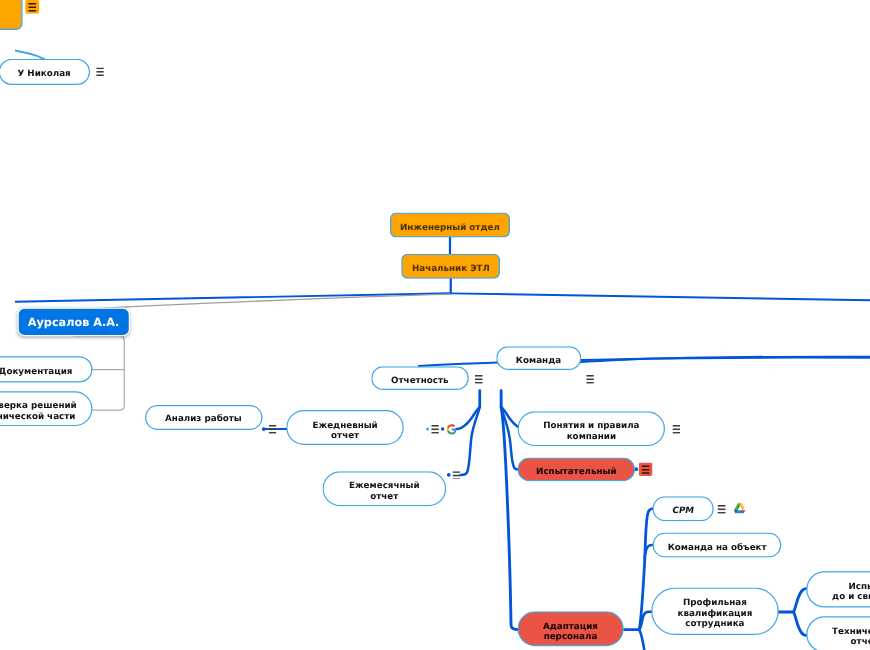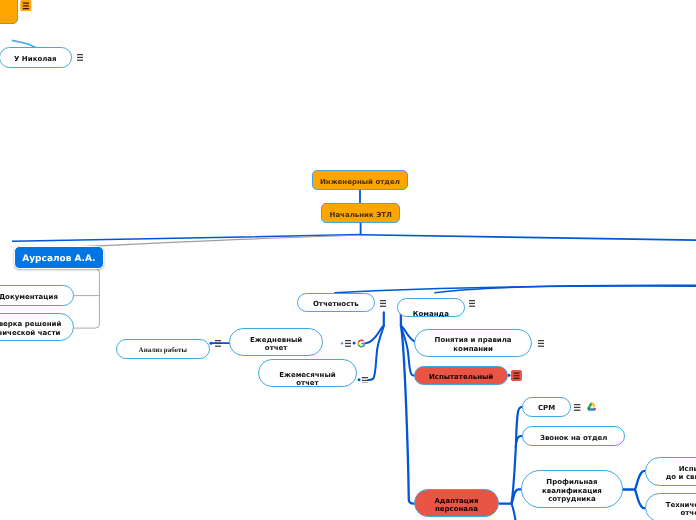--- a/index.html
+++ b/index.html
@@ -61,31 +61,31 @@
   <div id="nodes">
       <div class="node n-orange" style="left: -40px; top: -12px; width: 45.5px; height: 35.5px; font-size: 7px;"><span></span></div>
       <div class="node n-white" style="left: -13.5px; top: 46.9px; width: 72.6px; height: 20.5px; font-size: 7px;"><span>У Николая</span></div>
       <div class="node n-orange" style="left: 300.4px; top: 170.3px; width: 95.8px; height: 19.8px; font-size: 7px;"><span>Инженерный отдел</span></div>
       <div class="node n-orange" style="left: 308.8px; top: 203.2px; width: 79.4px; height: 19.8px; font-size: 7px; text-align: center;"><span>Начальник ЭТЛ</span></div>
       <div class="node n-blue" style="left: 2px; top: 246.4px; width: 89.6px; height: 22.9px; font-size: 9px;"><span>Аурсалов А.А.</span></div>
       <div class="node n-white" style="left: -29px; top: 285.2px; width: 90.8px; height: 20.6px; font-size: 7px;"><span>Документация</span></div>
       <div class="node n-white" style="left: -42px; top: 313.4px; width: 104.4px; height: 28px; font-size: 7px;"><span>Проверка решений
 технической части</span></div>
       <div class="node n-white" style="left: 284.9px; top: 293px; width: 77.7px; height: 19.4px; font-size: 7px;"><span>Отчетность</span></div>
-      <div class="node n-white" style="left: 384.5px; top: 298px; width: 67.6px; height: 19.4px; font-size: 7px; align-items: flex-end;"><span>Команда</span></div>
-      <div class="node n-white" style="left: 103.9px; top: 339px; width: 93.5px; height: 19.6px; font-size: 7px; font-family: Liberation Serif, serif;"><span>Анализ работы</span></div>
+      <div class="node n-white" style="left: 384.5px; top: 277px; width: 67.6px; height: 19.4px; font-size: 7px;"><span>Команда</span></div>
+      <div class="node n-white" style="left: 103.9px; top: 324px; width: 93.5px; height: 19.6px; font-size: 7px;"><span>Анализ работы</span></div>
       <div class="node n-white" style="left: 217px; top: 328.4px; width: 94.2px; height: 28.2px; font-size: 7px;"><span>Ежедневный
 отчет</span></div>
-      <div class="node n-white" style="left: 245.8px; top: 359px; width: 98.8px; height: 27.6px; font-size: 7px; align-items: flex-end;"><span>Ежемесячный
+      <div class="node n-white" style="left: 245.8px; top: 377px; width: 98.8px; height: 27.6px; font-size: 7px;"><span>Ежемесячный
 отчет</span></div>
       <div class="node n-white" style="left: 401.8px; top: 328.9px; width: 118.2px; height: 28px; font-size: 7px;"><span>Понятия и правила
 компании</span></div>
       <div class="node n-red" style="left: 402.2px; top: 366px; width: 94.2px; height: 19px; font-size: 7px;"><span>Испытательный</span></div>
-      <div class="node n-white" style="left: 509.6px; top: 397.2px; width: 49.2px; height: 19.6px; font-size: 7px;"><span>CPM</span></div>
-      <div class="node n-white" style="left: 509.8px; top: 425.8px; width: 103.4px; height: 19.8px; font-size: 7px;"><span>Звонок на отдел</span></div>
+      <div class="node n-white" style="left: 509.6px; top: 397.2px; width: 49.2px; height: 19.6px; font-size: 7px; font-style: italic;"><span>CPM</span></div>
+      <div class="node n-white" style="left: 509.8px; top: 425.8px; width: 103.4px; height: 19.8px; font-size: 7px;"><span>Команда на объект</span></div>
       <div class="node n-red" style="left: 402.4px; top: 489.2px; width: 84.8px; height: 28.4px; font-size: 7px;"><span>Адаптация
 персонала</span></div>
       <div class="node n-white" style="left: 509.2px; top: 470.2px; width: 101.8px; height: 37.8px; font-size: 7px;"><span>Профильная
 квалификация
 сотрудника</span></div>
       <div class="node n-white" style="left: 632.5px; top: 456.6px; width: 131.9px; height: 29px; font-size: 7px;"><span>Испытательный
 до и свыше 3 месяцев</span></div>
       <div class="node n-white" style="left: 633px; top: 492.8px; width: 93.4px; height: 29px; font-size: 7px;"><span>Технический
 отчет</span></div>
     </div>

